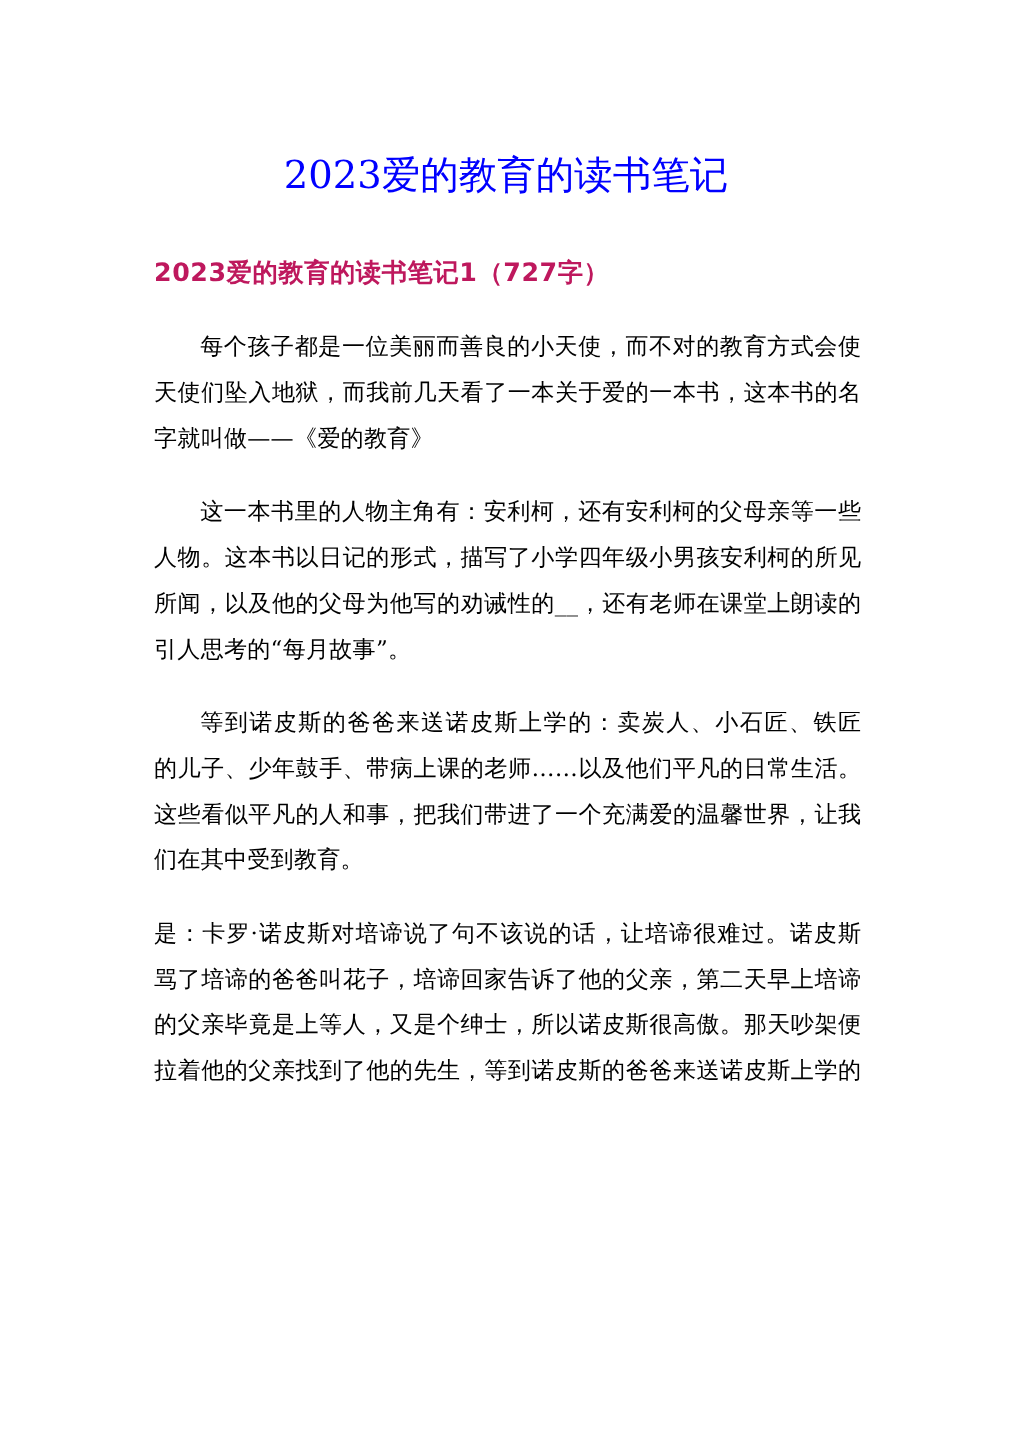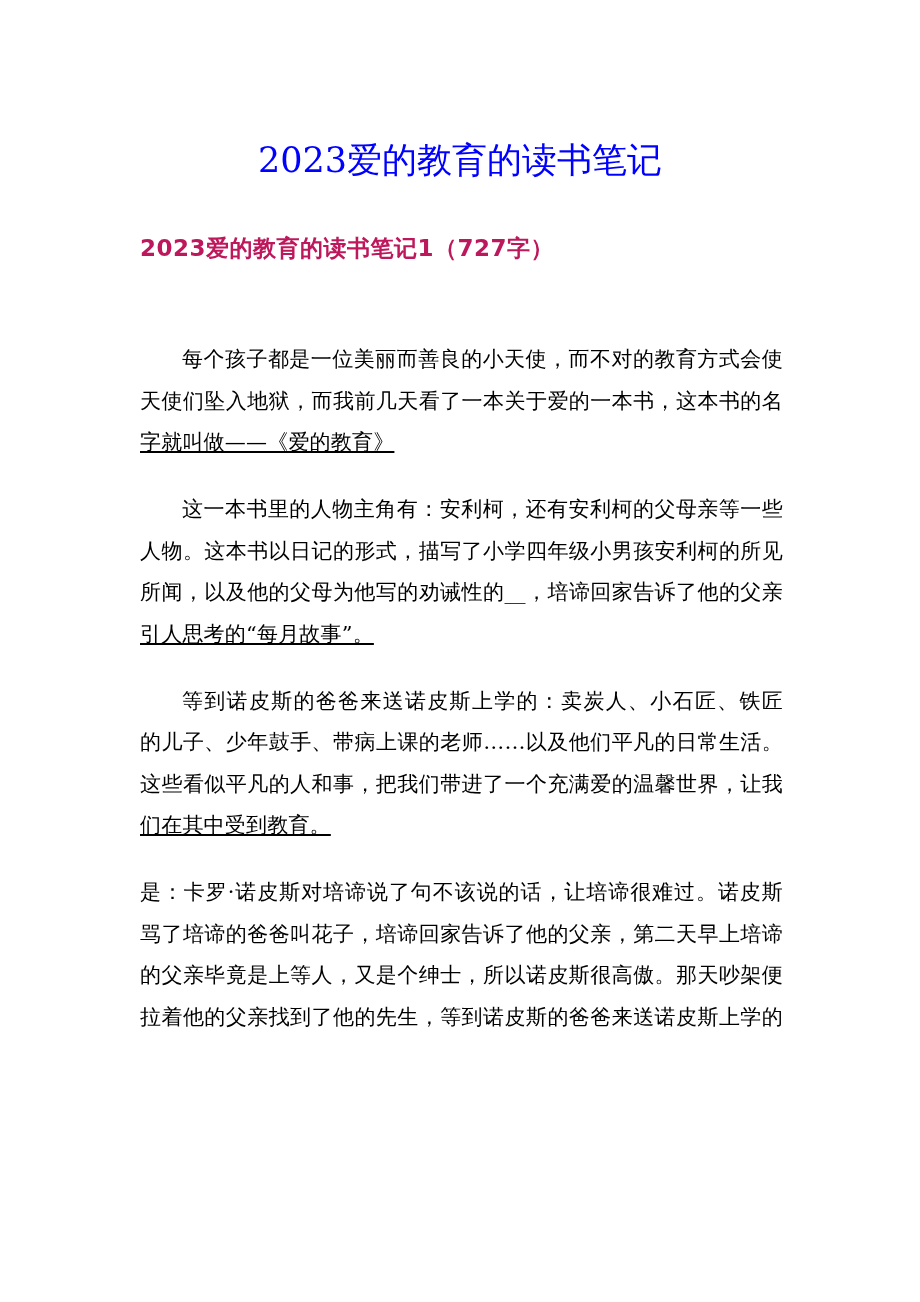--- a/index.html
+++ b/index.html
@@ -46,39 +46,37 @@
       font-weight: bold;
       color: #be185d;
       margin: 0;
       letter-spacing: 0.5px;
     }
     .body {
       position: absolute;
       left: 140px;
       top: 295px;
       width: 643px;
-      margin-top: 44px;
     }
     .para {
       margin: 0 0 25.5px 0;
       font-size: 21px;
       line-height: 41.5px;
       text-align: justify;
       text-indent: 42px;
       letter-spacing: 0.2px;
     }
     .para .line {
       display: block;
       white-space: nowrap;
       text-align: justify;
       text-align-last: justify;
     }
     .para .line.last {
       text-align-last: left;
-      text-decoration: underline;
     }
     .para .line.first {
       padding-left: 42px;
     }
     .para { text-indent: 0; }
   </style>
 </head>
 <body>
 
 <div class="page">
@@ -87,21 +85,21 @@
 
   <div class="body">
     <p class="para">
       <span class="line first">每个孩子都是一位美丽而善良的小天使，而不对的教育方式会使</span>
       <span class="line">天使们坠入地狱，而我前几天看了一本关于爱的一本书，这本书的名</span>
       <span class="line last">字就叫做——《爱的教育》</span>
     </p>
     <p class="para">
       <span class="line first">这一本书里的人物主角有：安利柯，还有安利柯的父母亲等一些</span>
       <span class="line">人物。这本书以日记的形式，描写了小学四年级小男孩安利柯的所见</span>
-      <span class="line">所闻，以及他的父母为他写的劝诫性的__，培谛回家告诉了他的父亲</span>
+      <span class="line">所闻，以及他的父母为他写的劝诫性的__，还有老师在课堂上朗读的</span>
       <span class="line last">引人思考的“每月故事”。</span>
     </p>
     <p class="para">
       <span class="line first">等到诺皮斯的爸爸来送诺皮斯上学的：卖炭人、小石匠、铁匠</span>
       <span class="line">的儿子、少年鼓手、带病上课的老师……以及他们平凡的日常生活。</span>
       <span class="line">这些看似平凡的人和事，把我们带进了一个充满爱的温馨世界，让我</span>
       <span class="line last">们在其中受到教育。</span>
     </p>
     <p class="para">
       <span class="line">是：卡罗·诺皮斯对培谛说了句不该说的话，让培谛很难过。诺皮斯</span>

